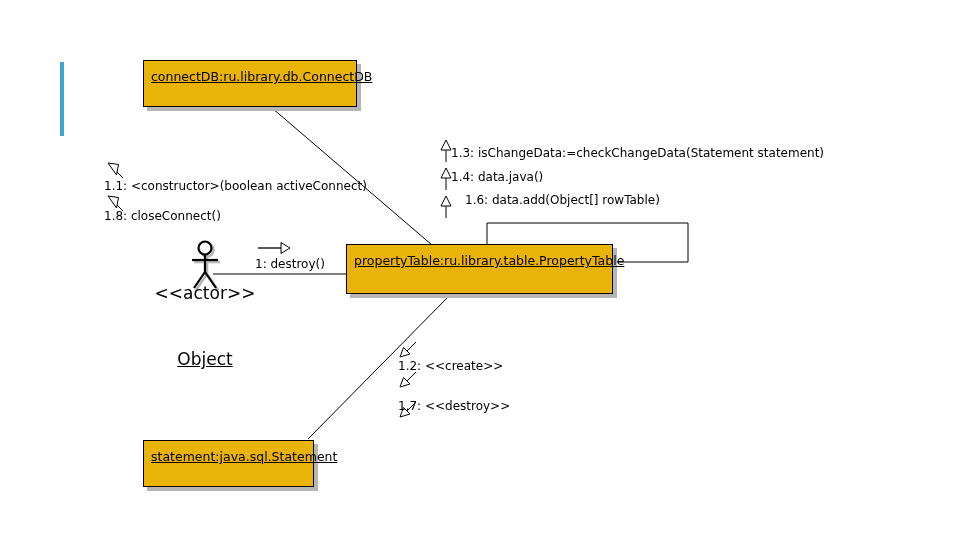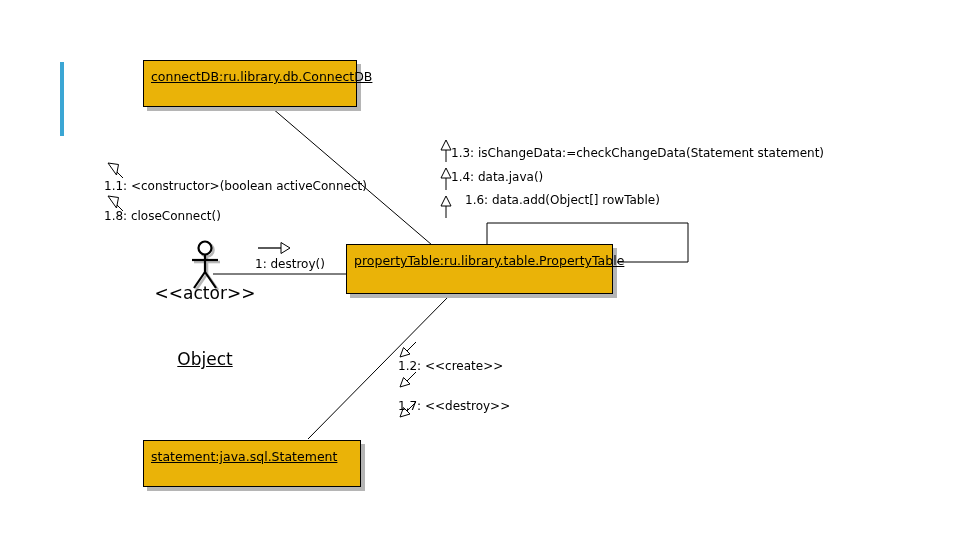--- a/index.html
+++ b/index.html
@@ -155,21 +155,21 @@
       <span class="obj-title">connectDB:ru.library.db.ConnectDB</span>
     </div>
   </div>
 
   <div class="obj-box" style="left:346px; top:244px; width:267px; height:50px;">
     <div class="obj-title-wrap">
       <span class="obj-title">propertyTable:ru.library.table.PropertyTable</span>
     </div>
   </div>
 
-  <div class="obj-box" style="left:143px; top:440px; width:218px; height:47px;">
+  <div class="obj-box" style="left:143px; top:440px; width:171px; height:47px;">
     <div class="obj-title-wrap">
       <span class="obj-title">statement:java.sql.Statement</span>
     </div>
   </div>
 
   <div class="actor-label" style="left:140px; top:286px; width:130px;">
     <span>&lt;&lt;actor&gt;&gt;</span>
   </div>
   <div class="actor-label" style="left:140px; top:304px; width:130px;margin-top:48px;">
     <span class="actor-name">Object</span>

